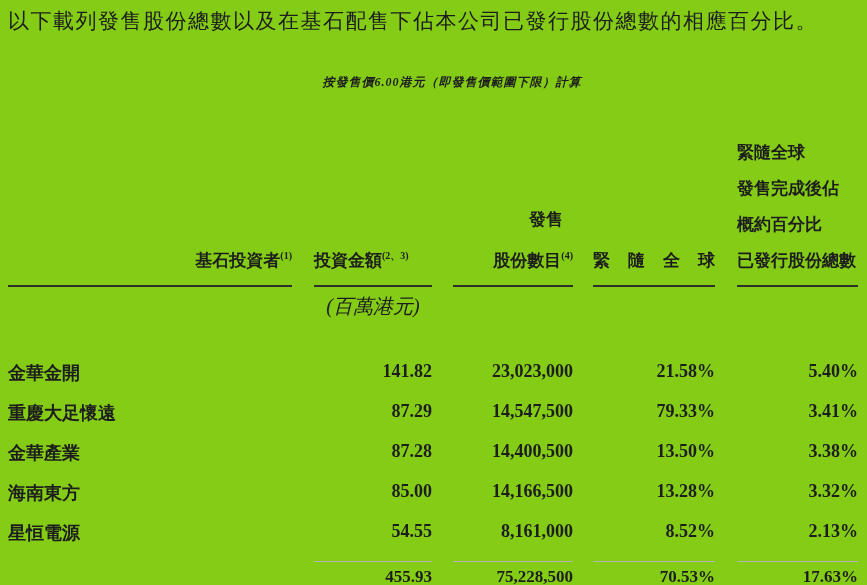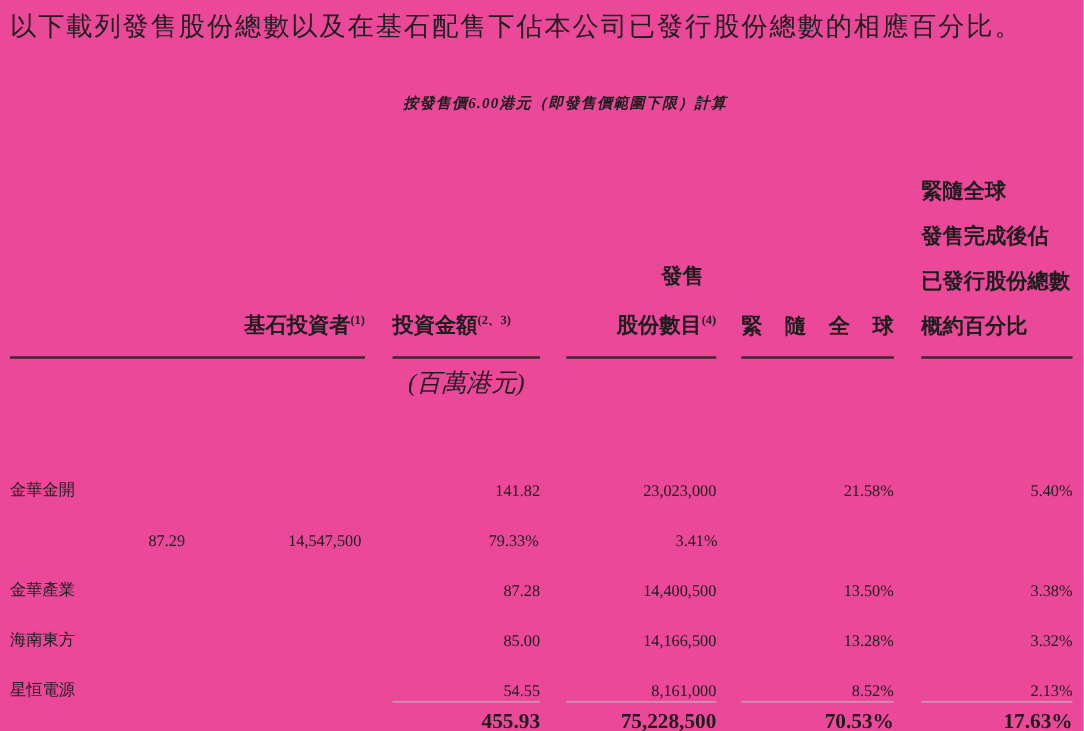--- a/index.html
+++ b/index.html
@@ -1,19 +1,19 @@
 <!DOCTYPE html>
 <html><head>
 <meta charset="utf-8">
 <style>
   html,body { margin:0; padding:0; background:#ffffff; }
   .page {
     position:relative;
     width:867px; height:585px;
-    background:#ec4899;
+    background:#84cc16;
     color:#1d1d1d;
     font-family:"Liberation Serif","DejaVu Serif",serif;
     overflow:hidden;
   }
   .intro {
     position:absolute; top:8px; left:8px; right:20px;
     margin:0;
     font-size:21px; letter-spacing:1.5px; line-height:27px;
   }
   .title {
@@ -51,21 +51,21 @@
 
   
   .unit-row { display:flex; height:34px; }
   .unit-wrap {
     width:118px; margin-left:auto; text-align:center;
     font-style:italic; font-size:20px; padding-top:6px;
   }
   .spacer { height:40px; }
 
   
-  .drow { display:flex; align-items:flex-end; height:40px; font-size:13px; }
+  .drow { display:flex; align-items:flex-start; height:40px; font-size:18px;font-weight:bold; }
   .drow .c1 { text-align:left; }
   .drow .c2, .drow .c3, .drow .c4, .drow .c5 { text-align:right; }
 
   
   .trow { display:flex; font-size:17px; font-weight:bold; }
   .tline {
     margin-left:auto; text-align:right;
     border-top:1px solid #b5b5b5; padding-top:5px;
   }
   .trow .c2 .tline { width:118px; }
@@ -103,22 +103,22 @@
       </div>
       <div class="cell c4">
         <div class="hwrap">
           <span class="hline justify">緊隨全球</span>
         </div>
       </div>
       <div class="cell c5">
         <div class="hwrap">
           <span class="hline">緊隨全球</span>
           <span class="hline">發售完成後佔</span>
+          <span class="hline">概約百分比</span>
           <span class="hline">已發行股份總數</span>
-          <span class="hline">概約百分比</span>
         </div>
       </div>
     </div>
 
     <div class="unit-row">
       <div class="cell c1"></div>
       <div class="cell c2">
         <div class="unit-wrap">(百萬港元)</div>
       </div>
       <div class="cell c3"></div>
@@ -130,20 +130,21 @@
 
     <div class="drow">
       <div class="cell c1">金華金開</div>
       <div class="cell c2">141.82</div>
       <div class="cell c3">23,023,000</div>
       <div class="cell c4">21.58%</div>
       <div class="cell c5">5.40%</div>
     </div>
 
     <div class="drow">
+      <div class="cell c1">重慶大足懷遠</div>
       <div class="cell c2">87.29</div>
       <div class="cell c3">14,547,500</div>
       <div class="cell c4">79.33%</div>
       <div class="cell c5">3.41%</div>
     </div>
 
     <div class="drow">
       <div class="cell c1">金華產業</div>
       <div class="cell c2">87.28</div>
       <div class="cell c3">14,400,500</div>

